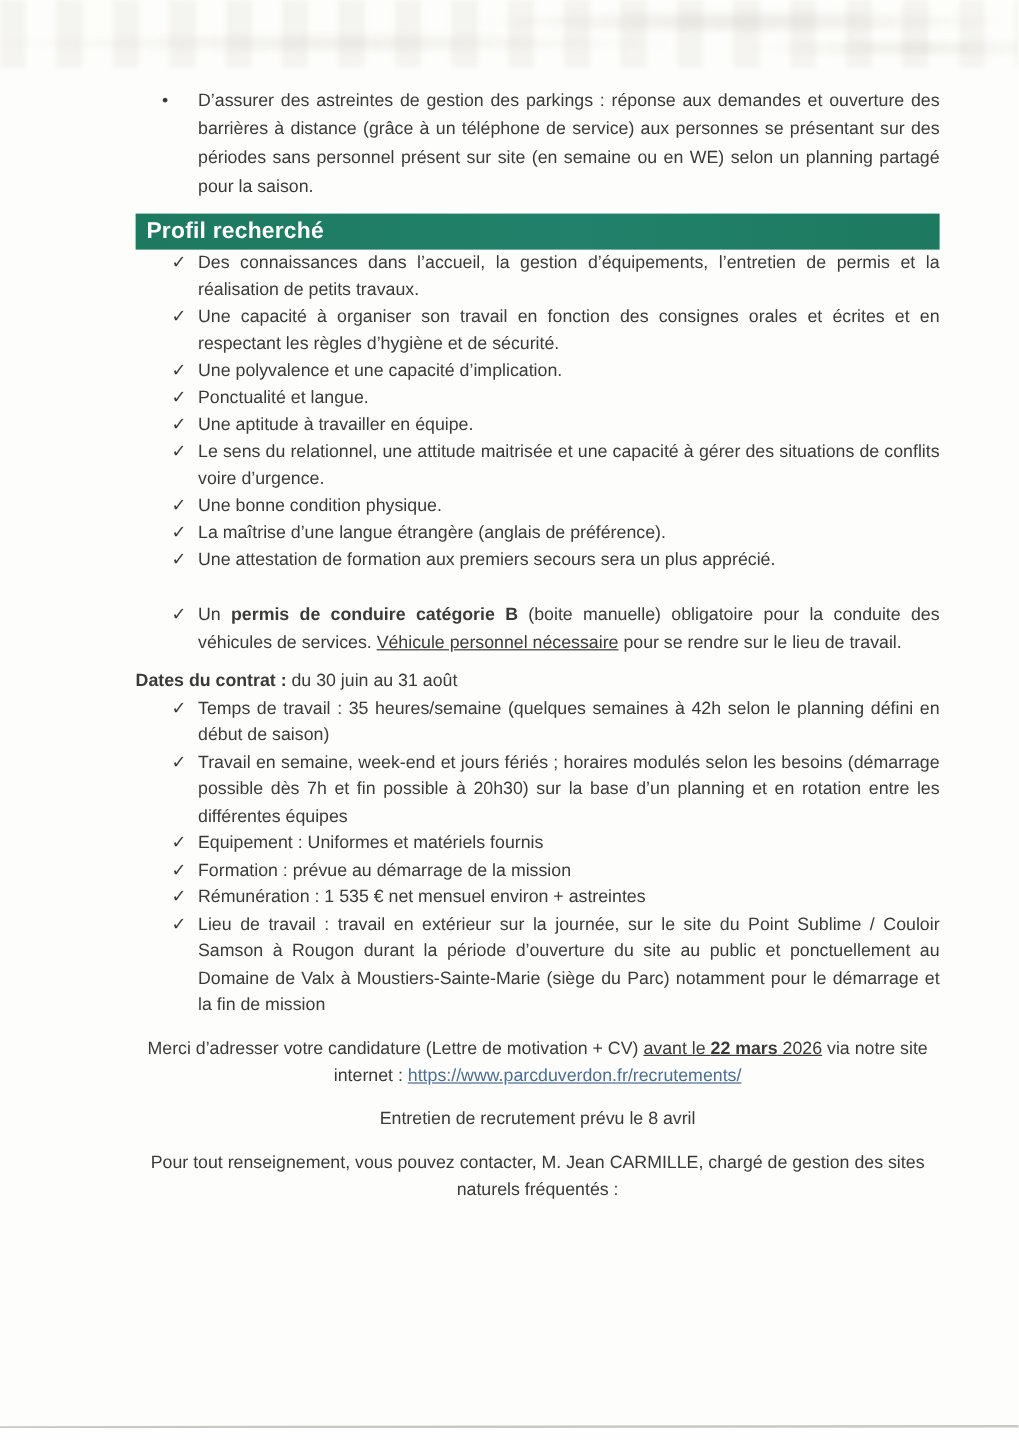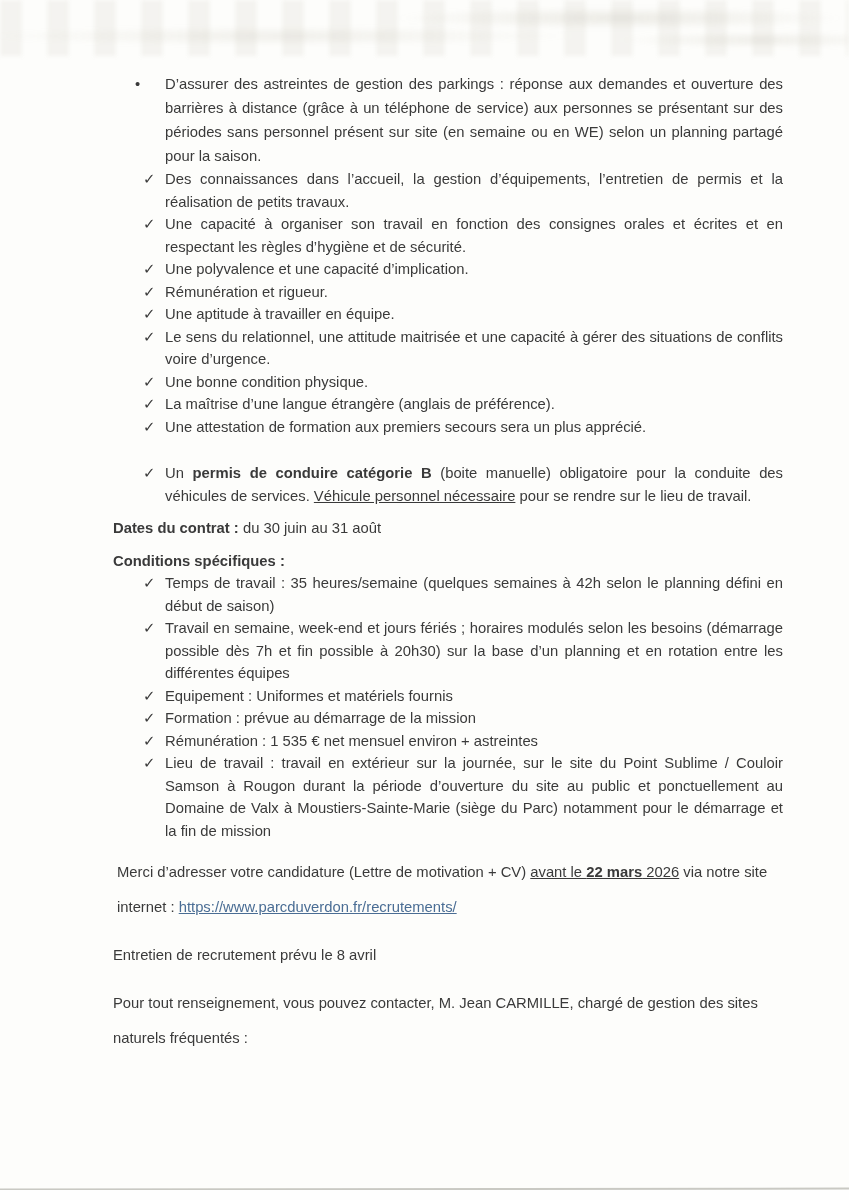--- a/index.html
+++ b/index.html
@@ -57,21 +57,21 @@
   .permis { margin-top: 24px; }
   .label-line { margin-top: 10px; }
   .label-line .lbl { font-weight: bold; }
   .u { text-decoration: underline; }
   .b { font-weight: bold; }
   .link {
     color: #4a6d94;
     text-decoration: underline;
     cursor: pointer;
   }
-  .cand { line-height: 35px; }
+  .cand { text-align: center; line-height: 23px; }
   .cand-p1 { margin-top: 13px; padding: 0 4px; }
   .cand-p2 { margin-top: 13px; }
   .cand-p3 { margin-top: 13px; }
   .page-edge {
     position: absolute;
     left: 0; right: 0;
     top: 1188px;
     height: 2px;
     background: #c9c9c3;
     transform: rotate(-0.06deg);
@@ -89,36 +89,37 @@
 <div class="page">
   <div class="scan-band"></div>
 
   <div class="content">
 
     <div class="li intro">
       <span class="marker">•</span>
       <span class="txt">D’assurer des astreintes de gestion des parkings : réponse aux demandes et ouverture des barrières à distance (grâce à un téléphone de service) aux personnes se présentant sur des périodes sans personnel présent sur site (en semaine ou en WE) selon un planning partagé pour la saison.</span>
     </div>
 
+    <div class="bar bar1">Profil recherché</div>
 
     <div class="li">
       <span class="marker">✓</span>
       <span class="txt">Des connaissances dans l’accueil, la gestion d’équipements, l’entretien de permis et la réalisation de petits travaux.</span>
     </div>
     <div class="li">
       <span class="marker">✓</span>
       <span class="txt">Une capacité à organiser son travail en fonction des consignes orales et écrites et en respectant les règles d’hygiène et de sécurité.</span>
     </div>
     <div class="li">
       <span class="marker">✓</span>
       <span class="txt">Une polyvalence et une capacité d’implication.</span>
     </div>
     <div class="li">
       <span class="marker">✓</span>
-      <span class="txt">Rémunération et rigueur.</span>
+      <span class="txt">Ponctualité et langue.</span>
     </div>
     <div class="li">
       <span class="marker">✓</span>
       <span class="txt">Une aptitude à travailler en équipe.</span>
     </div>
     <div class="li">
       <span class="marker">✓</span>
       <span class="txt">Le sens du relationnel, une attitude maitrisée et une capacité à gérer des situations de conflits voire d’urgence.</span>
     </div>
     <div class="li">
@@ -135,23 +136,20 @@
     </div>
 
     <div class="li permis">
       <span class="marker">✓</span>
       <span class="txt"><span>Un </span><span class="b">permis de conduire catégorie B</span><span> (boite manuelle) obligatoire pour la conduite des véhicules de services. </span><span class="u">Véhicule personnel nécessaire</span><span> pour se rendre sur le lieu de travail.</span></span>
     </div>
 
 
     <div class="label-line">
       <span class="lbl">Dates du contrat :</span><span> du 30 juin au 31 août</span>
-    </div>
-    <div class="label-line">
-      <span class="lbl">Conditions spécifiques :</span>
     </div>
 
     <div class="li">
       <span class="marker">✓</span>
       <span class="txt">Temps de travail : 35 heures/semaine (quelques semaines à 42h selon le planning défini en début de saison)</span>
     </div>
     <div class="li">
       <span class="marker">✓</span>
       <span class="txt">Travail en semaine, week-end et jours fériés ; horaires modulés selon les besoins (démarrage possible dès 7h et fin possible à 20h30) sur la base d’un planning et en rotation entre les différentes équipes</span>
     </div>

